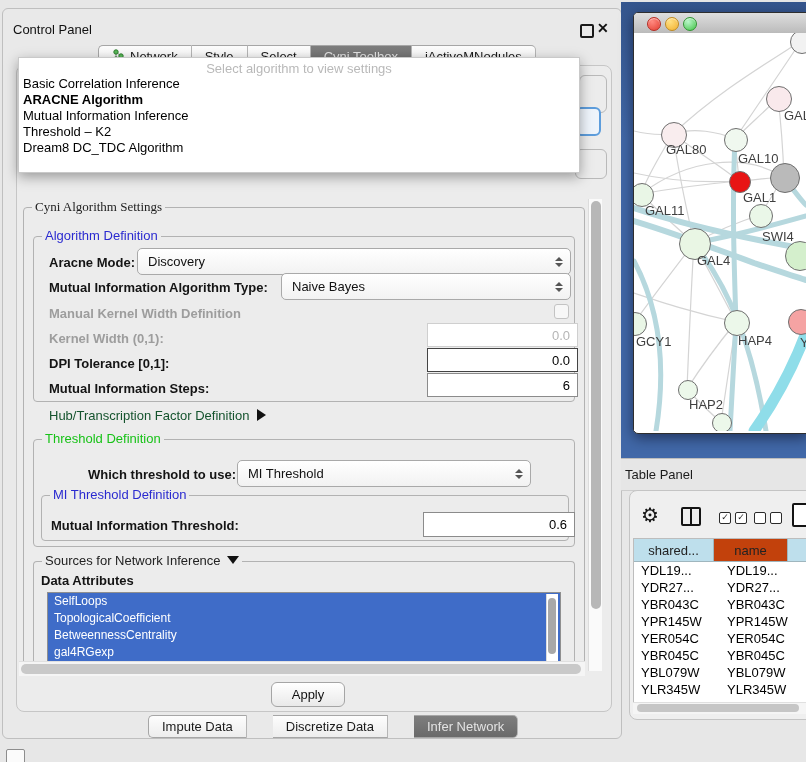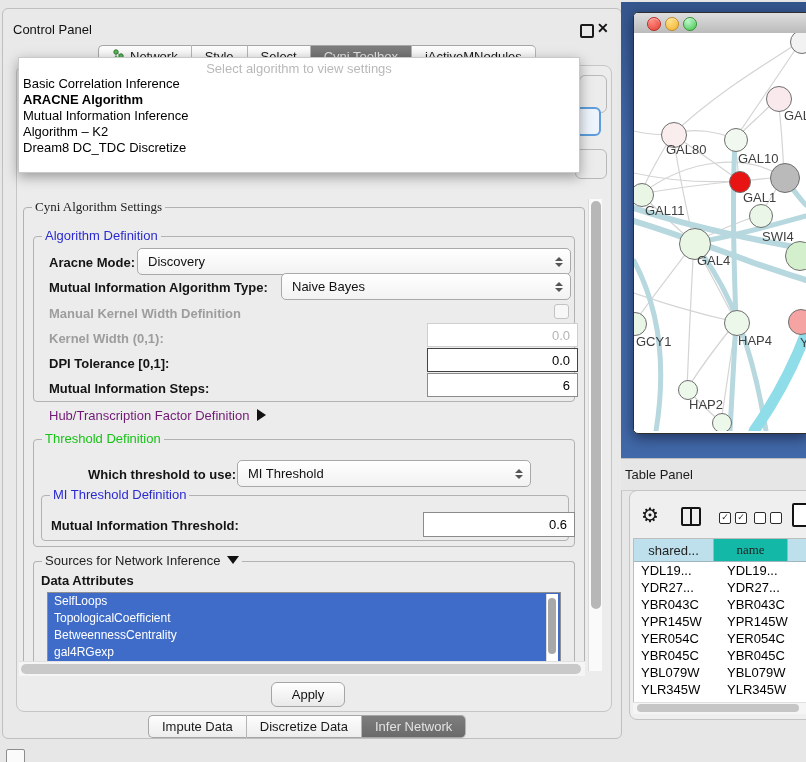--- a/index.html
+++ b/index.html
@@ -60,21 +60,21 @@
 
   .attr-list{background:#fff;border:1px solid #8f8f8f;overflow:hidden;}
   .attr-item{background:#3f6cc8;color:#fff;font-size:12px;height:17px;line-height:17px;padding-left:6px;cursor:pointer;white-space:nowrap;}
 
   .vscroll-track{background:#fafafa;border-left:1px solid #dcdcdc;}
   .scroll-thumb{background:#b7b7b7;border-radius:5px;}
   .hscroll-track{background:#f5f5f5;border-top:1px solid #e0e0e0;}
 
   .apply-btn{background:linear-gradient(#ffffff,#e9e9e9);border:1px solid #a5a5a5;border-radius:6px;font-size:13px;display:flex;align-items:center;justify-content:center;cursor:pointer;color:#111;}
 
-  .bot-tabs{left:145px;top:706px;height:23px;display:flex;}
+  .bot-tabs{left:145px;top:706px;height:23px;display:flex;gap:26px;}
 
   
   .desktop{left:621px;top:2px;width:185px;height:456px;background:linear-gradient(#35568e,#4168a8 30%,#4168a8);}
   .net-window{left:633px;top:12px;width:173px;height:420px;border:1px solid #2e2e2e;border-radius:5px 0 0 5px;box-shadow:0 4px 14px rgba(0,0,20,0.5);background:#fff;}
   .net-titlebar{left:0;top:0;width:100%;height:21px;background:linear-gradient(#dedede,#b9b9b9);border-bottom:1px solid #8f8f8f;border-radius:4px 0 0 0;}
   .tl{width:12px;height:12px;border-radius:50%;top:4px;cursor:pointer;box-shadow:inset 0 1px 1px rgba(255,255,255,.6);}
   .tl.red{left:13px;background:radial-gradient(circle at 35% 30%,#ff8a80,#e33e32);border:1px solid #b52b22;}
   .tl.yellow{left:31px;background:radial-gradient(circle at 35% 30%,#ffe082,#f2b02e);border:1px solid #c08a1e;}
   .tl.green{left:49px;background:radial-gradient(circle at 35% 30%,#b9f6ca,#41c445);border:1px solid #2f9431;}
   .net-canvas{left:634px;top:33px;width:172px;height:398px;background:#fff;overflow:hidden;}
@@ -90,21 +90,21 @@
   .cols-icon i{position:absolute;left:7px;top:0;width:2px;height:15px;background:#141414;}
   .cb{width:10px;height:10px;border:1.5px solid #2b2b2b;border-radius:2px;font-size:9px;line-height:9px;text-align:center;color:#2b2b2b;background:#fff;cursor:pointer;}
   .file-icon{left:792px;top:503px;width:15px;height:20px;border:2px solid #141414;border-radius:2px;background:#fff;cursor:pointer;}
   .tbl{left:633px;top:538px;width:173px;height:164px;background:#fff;border:1px solid #bdbdbd;border-bottom:none;overflow:hidden;}
   .tbl-head{display:flex;height:23px;}
   .th{font-size:13px;display:flex;align-items:center;justify-content:center;border-right:1px solid #9fb6be;border-bottom:1px solid #9fb6be;color:#222;cursor:pointer;}
   .trow{display:flex;height:17px;cursor:pointer;justify-content:space-between;}
   .td{font-size:13px;line-height:17px;padding-left:7px;white-space:nowrap;overflow:hidden;color:#000;}
   .c0{width:79px;}.c1{width:73px;}.c2{flex:1;}
   .th.c0,.th.c2{background:#bedfec;}
-  .th.c1{background:#14b8a6;font-family:Liberation Serif, serif;}
+  .th.c1{background:#c2410c;}
 
   .mini-icon{left:6px;top:749px;width:17px;height:13px;border:1px solid #8d8d8d;background:#fbfbfb;border-radius:2px;}
 </style>
 </head>
 <body>
 
 <div class="screen">
 
   <div class="abs cp-window">
     <div class="abs cp-title">Control Panel</div>
@@ -175,21 +175,21 @@
 
     <div class="abs flabel disabled" style="left:46px;top:322px;">Kernel Width (0,1):</div>
     <div class="abs tfield disabled" style="left:424px;top:314px;width:142px;height:22px;">0.0</div>
 
     <div class="abs flabel" style="left:46px;top:347px;">DPI Tolerance [0,1]:</div>
     <div class="abs tfield" style="left:424px;top:339px;width:142px;height:22px;border-color:#444;">0.0</div>
 
     <div class="abs flabel" style="left:46px;top:372px;">Mutual Information Steps:</div>
     <div class="abs tfield" style="left:424px;top:364px;width:142px;height:22px;">6</div>
 
-    <div class="abs flabel" style="left:46px;top:399px;font-weight:normal;font-size:13px;color:#701a75;">
+    <div class="abs flabel" style="left:46px;top:399px;font-weight:normal;font-size:13px;color:#14532d;">
       <span>Hub/Transcription Factor Definition</span><span class="tri-right"></span>
     </div>
 
     <div class="abs group" style="left:30px;top:430px;width:540px;height:106px;">
       <span class="group-label gl-green">Threshold Definition</span>
     </div>
     <div class="abs flabel" style="left:85px;top:458px;">Which threshold to use:</div>
     <div class="abs group" style="left:38px;top:486px;width:526px;height:44px;">
       <span class="group-label gl-blue">MI Threshold Definition</span>
     </div>
@@ -233,22 +233,22 @@
         <div class="tab selected">Infer Network</div>
       </div>
   </div>
 
   <div class="abs dd-popup">
     <div class="dd-prompt">Select algorithm to view settings</div>
     <div id="dd-list">
         <div class="dd-item">Basic Correlation Inference</div>
         <div class="dd-item bold">ARACNE Algorithm</div>
         <div class="dd-item">Mutual Information Inference</div>
-        <div class="dd-item">Algorithm – K2</div>
-        <div class="dd-item">Dream8 DC_TDC Discretize</div>
+        <div class="dd-item">Threshold – K2</div>
+        <div class="dd-item">Dream8 DC_TDC Algorithm</div>
       </div>
   </div>
 
   <div class="abs desktop"></div>
   <div class="abs net-window">
     <div class="abs net-titlebar">
       <div class="abs tl red"></div>
       <div class="abs tl yellow"></div>
       <div class="abs tl green"></div>
     </div>

